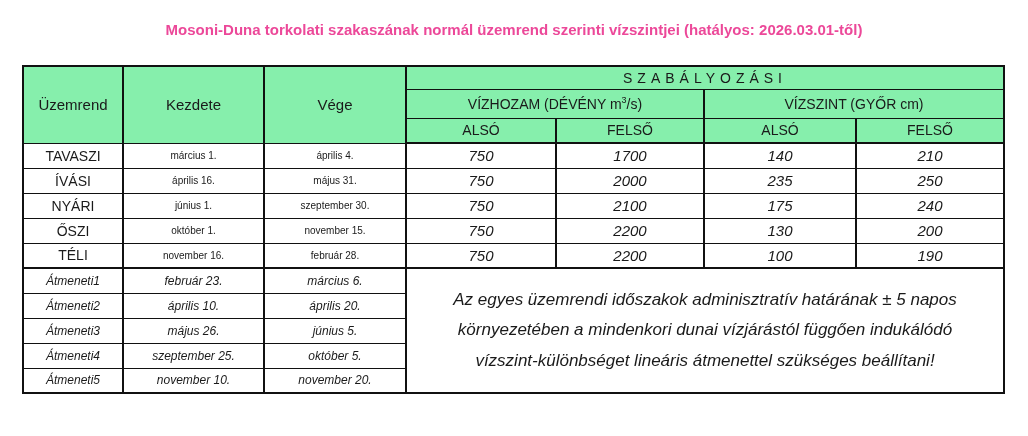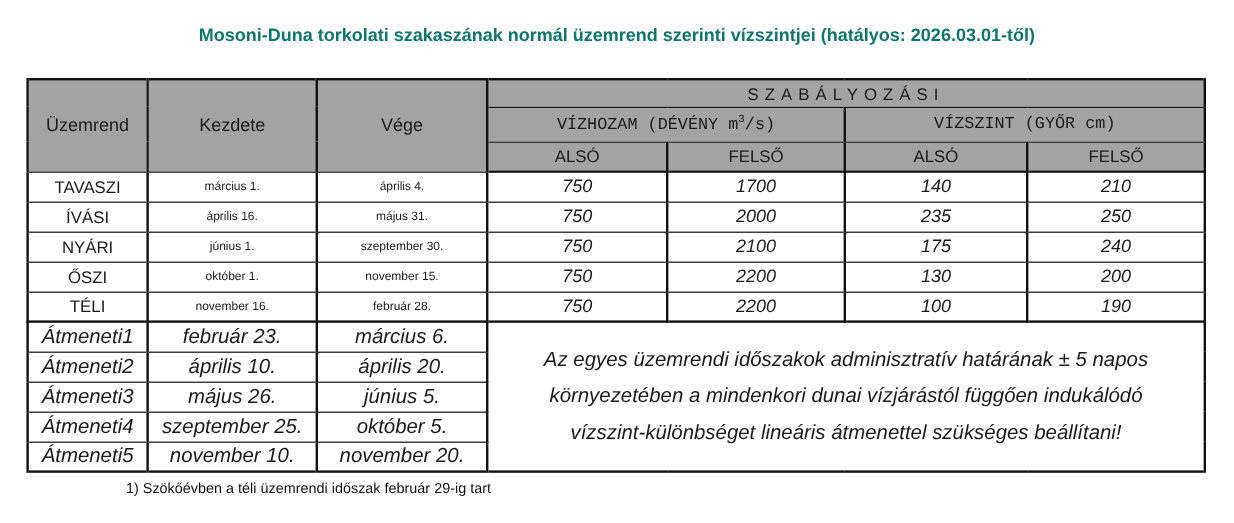--- a/index.html
+++ b/index.html
@@ -17,21 +17,21 @@
     overflow: hidden;
   }
   .doc-title {
     position: absolute;
     top: 21px;
     left: 0;
     width: 100%;
     text-align: center;
     font-size: 15px;
     font-weight: bold;
-    color: #0f766e;
+    color: #ec4899;
   }
   table.tbl {
     position: absolute;
     left: 22px;
     top: 65px;
     width: 981px;
     border-collapse: collapse;
     table-layout: fixed;
     border: 2px solid #111;
   }
@@ -44,32 +44,32 @@
     vertical-align: middle;
     overflow: hidden;
     font-weight: normal;
     white-space: nowrap;
   }
   tr.h1 { height: 23px; }
   tr.h2 { height: 29px; }
   tr.h3 { height: 25px; margin-top: 25px; }
   tr.data { height: 25px; }
   tr.trans { height: 25px; }
-  .hdr { background: #a3a3a3; }
+  .hdr { background: #86efac; }
   .hdr-main { font-size: 15px; }
   .hdr-group { font-size: 14px; letter-spacing: 5px; }
-  .hdr-sub { font-size: 14px; font-family: Liberation Mono, monospace; }
+  .hdr-sub { font-size: 14px; }
   .hdr-minor { font-size: 14px; }
   .hdr-sub sup { font-size: 9px; }
   tr.hdr-bottom th { border-bottom-width: 2px; }
   tr.sep-bottom td { border-bottom-width: 2px; }
   td.mode { font-size: 14px; }
   td.date { font-size: 10px; }
   td.num  { font-size: 15px; font-weight: bold; font-style: italic; }
-  td.t-mode, td.t-date { font-size: 17px; font-style: italic; }
+  td.t-mode, td.t-date { font-size: 12px; font-style: italic; }
   td.note-cell {
     font-size: 17px;
     font-style: italic;
     white-space: normal;
     line-height: 1.8;
     padding: 2px 8px;
   }
   .footnote {
     position: absolute;
     left: 105px;
@@ -186,15 +186,14 @@
       <td class="t-date">október 5.</td>
     </tr>
     <tr class="trans">
       <td class="t-mode">Átmeneti5</td>
       <td class="t-date">november 10.</td>
       <td class="t-date">november 20.</td>
     </tr>
   </tbody>
     </table>
 
-  <div class="footnote">1) Szökőévben a téli üzemrendi időszak február 29-ig tart</div>
 
 </div>
 
 </body></html>

